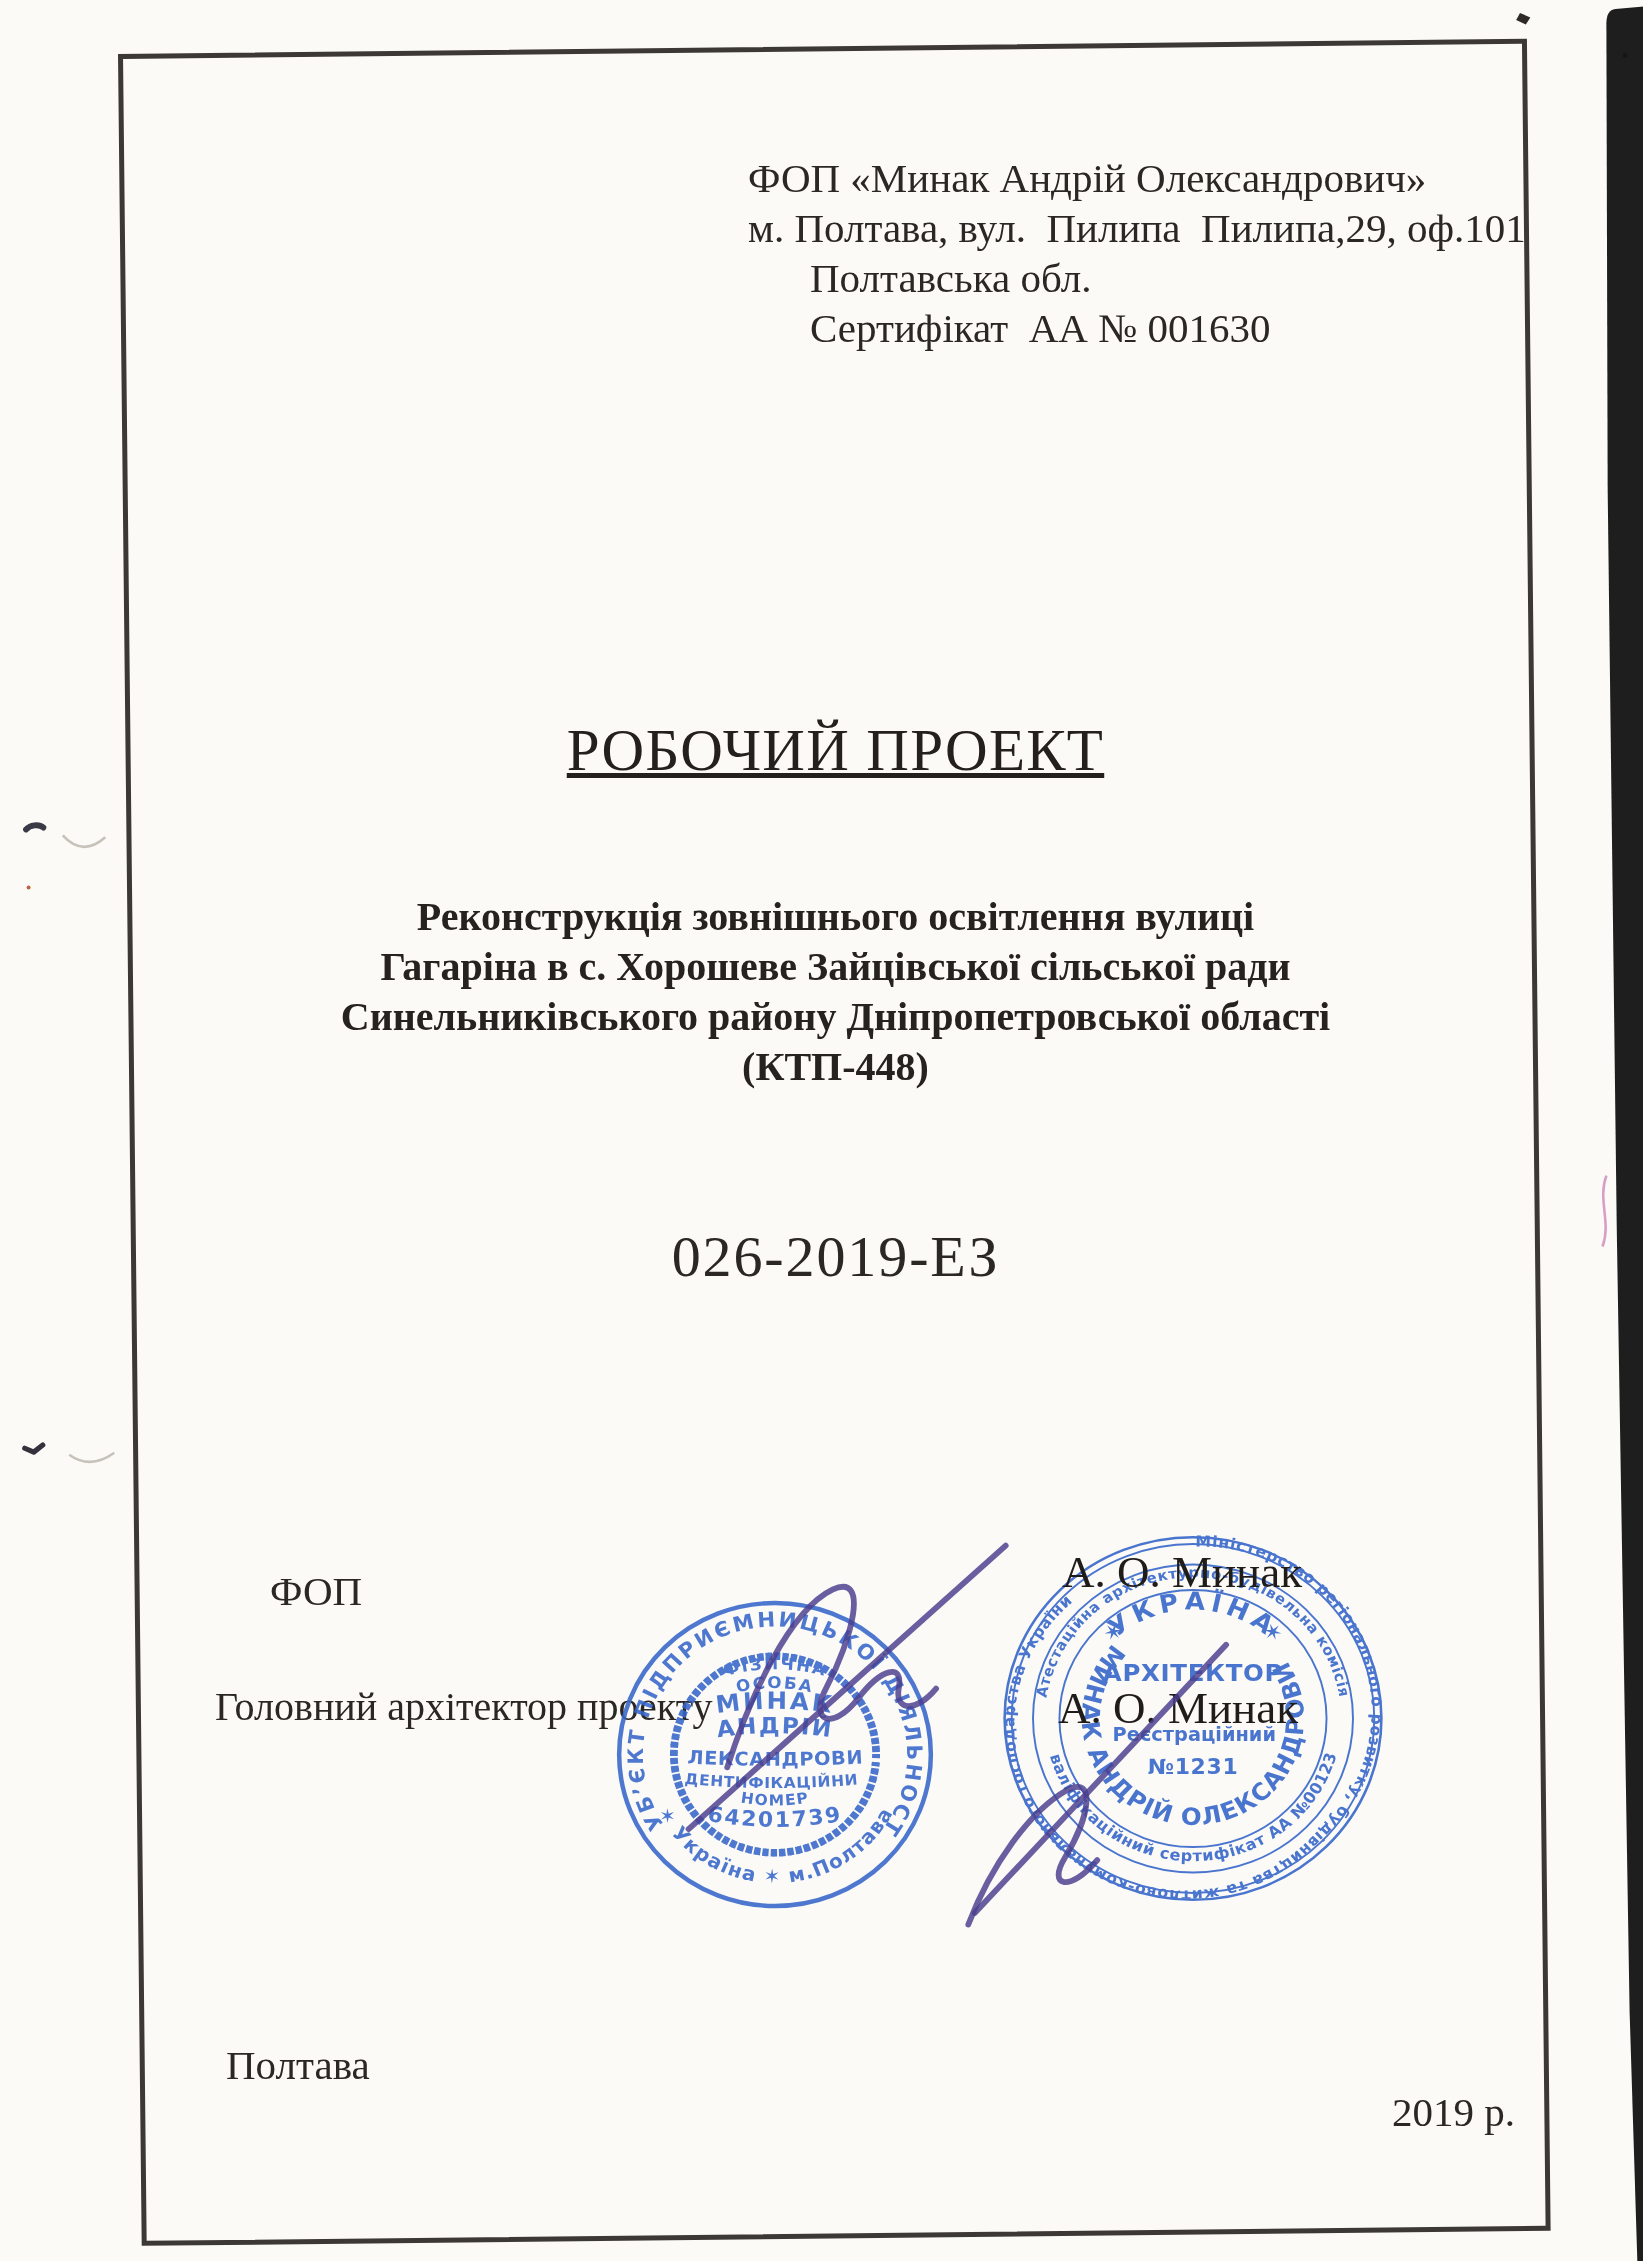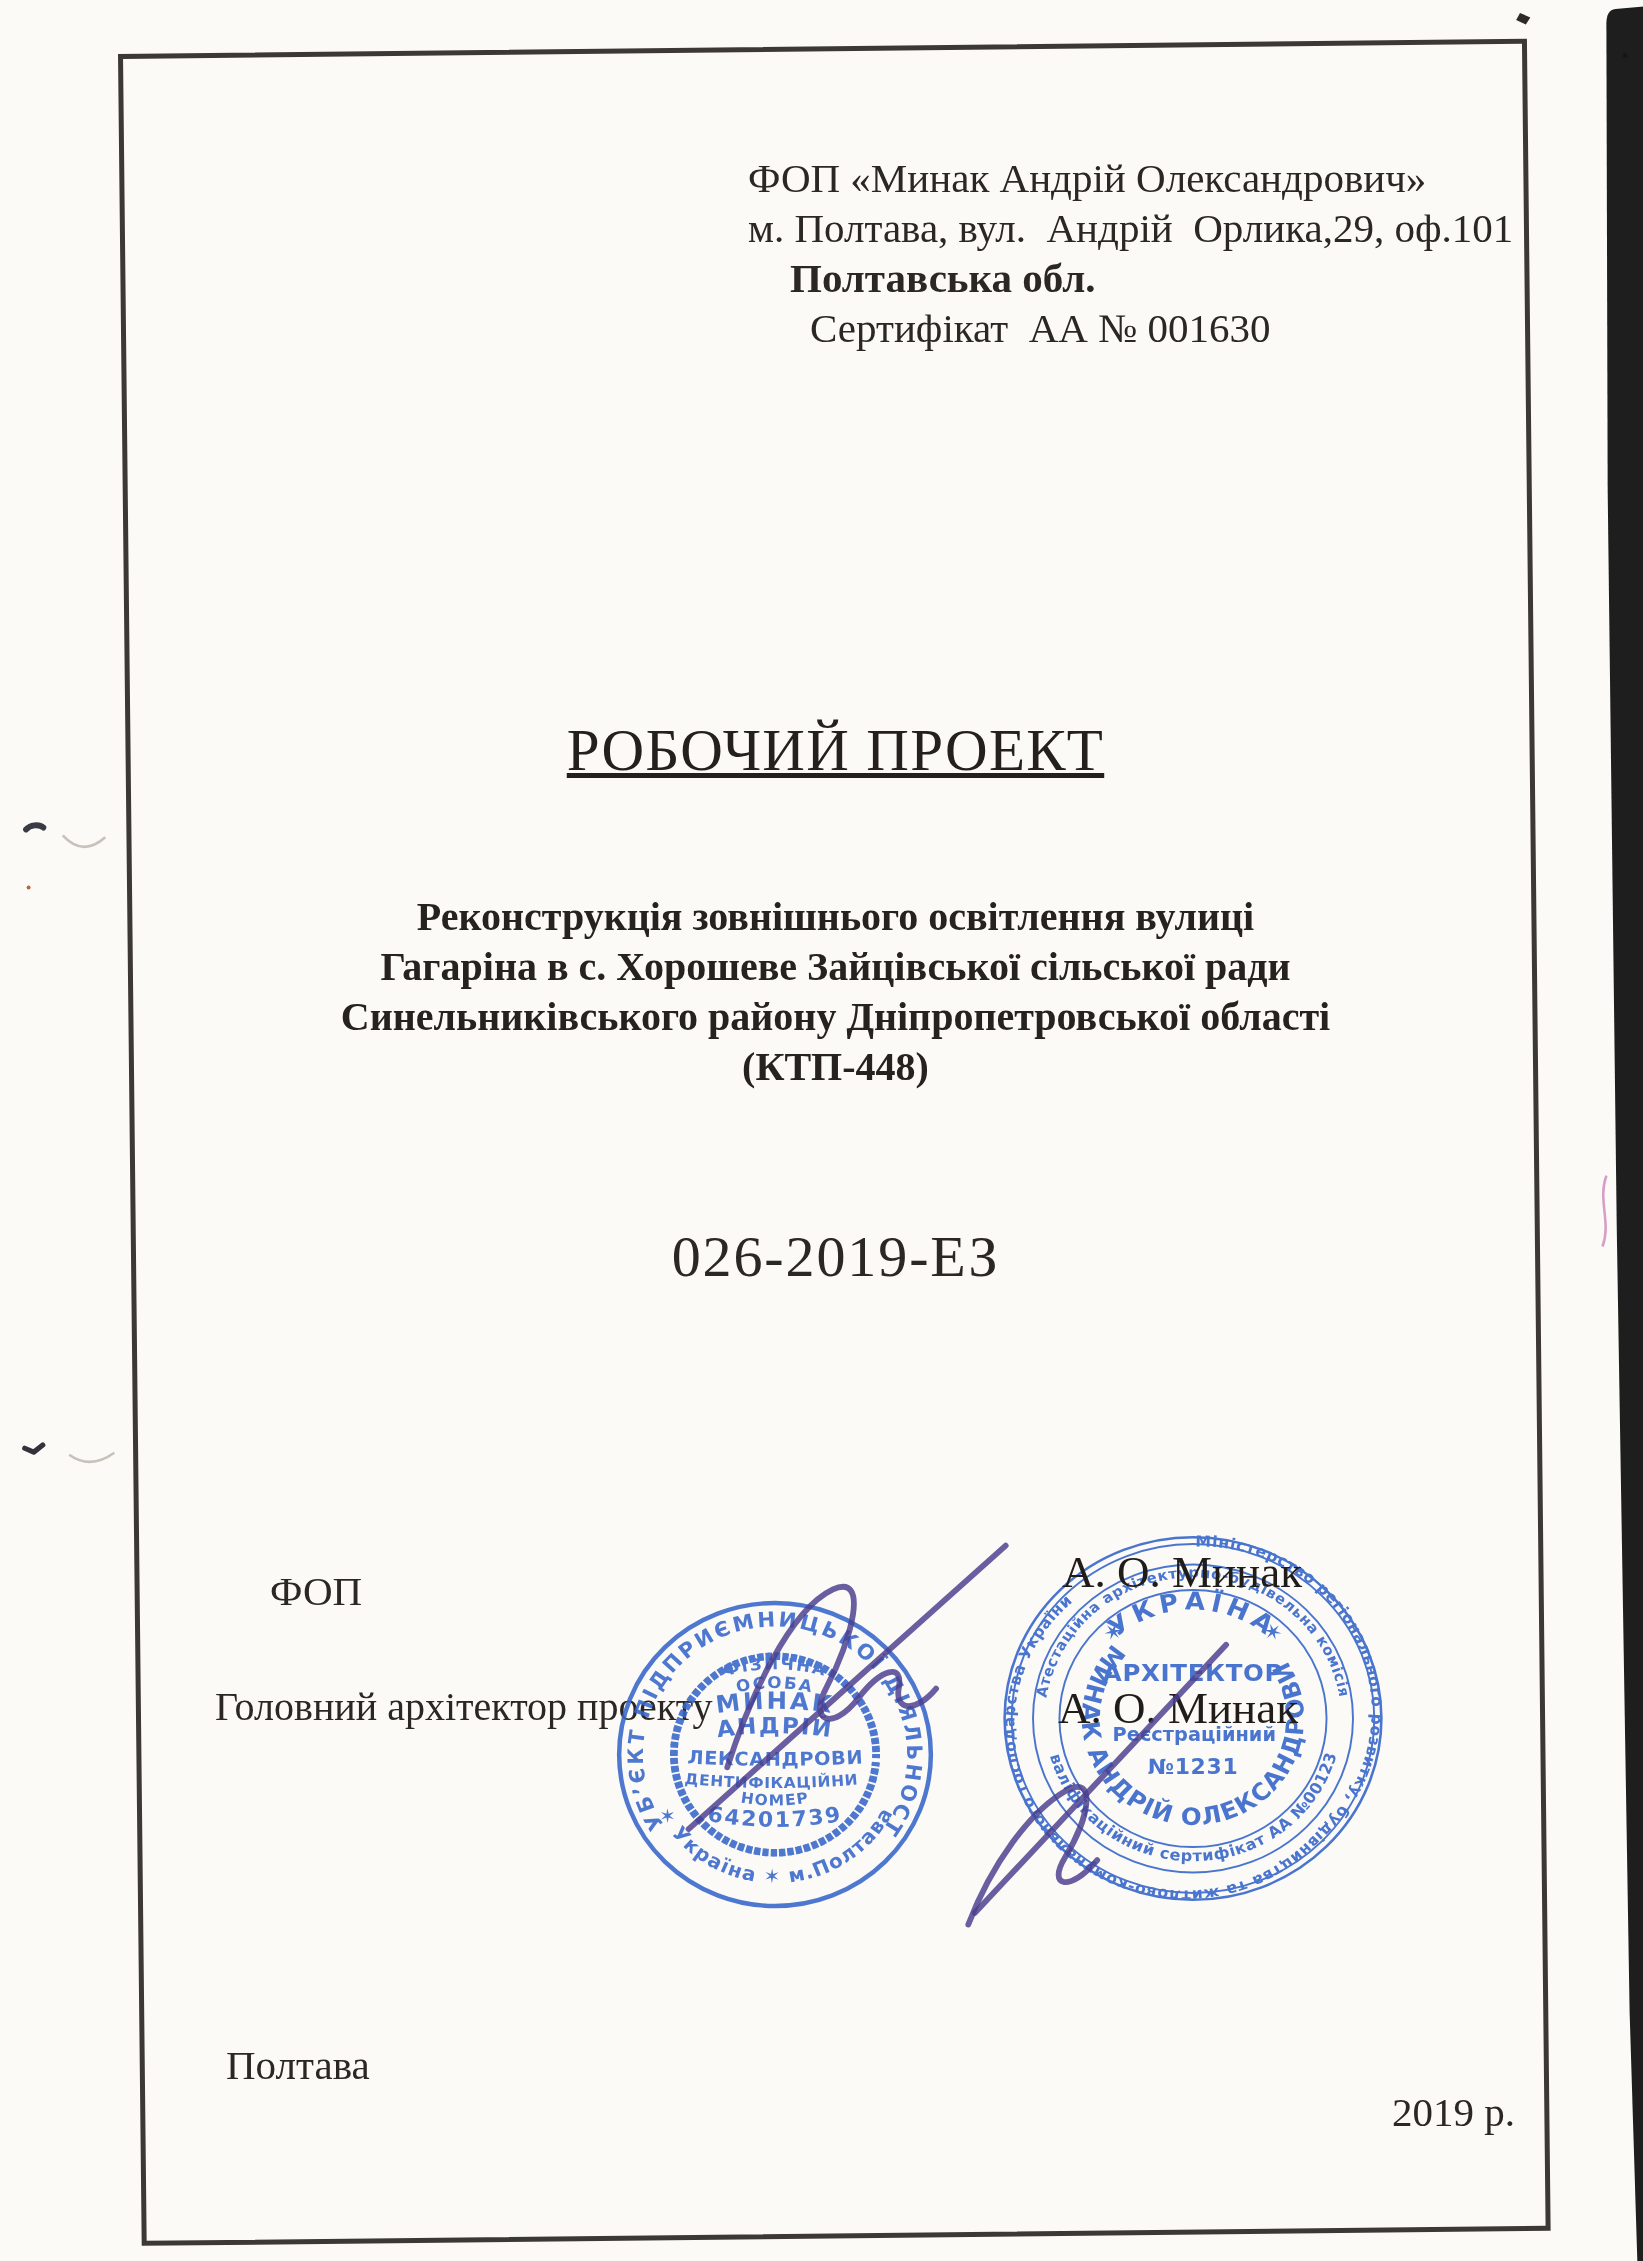--- a/index.html
+++ b/index.html
@@ -43,22 +43,22 @@
 </style>
 </head>
 <body>
 
 <div class="page">
 
   <div class="frame"></div>
 
   <div>
     <div class="txt hline" style="left:748px;top:158px;">ФОП «Минак Андрій Олександрович»</div>
-    <div class="txt hline" style="left:748px;top:208px;">м. Полтава, вул.  Андрій  Орлика,29, оф.101</div>
-    <div class="txt hline" style="left:790px;top:258px;font-weight:bold;">Полтавська обл.</div>
+    <div class="txt hline" style="left:748px;top:208px;">м. Полтава, вул.  Пилипа  Пилипа,29, оф.101</div>
+    <div class="txt hline" style="left:810px;top:258px;">Полтавська обл.</div>
     <div class="txt hline" style="left:810px;top:308px;">Сертифікат  АА № 001630</div>
   </div>
 
   <div class="txt title">РОБОЧИЙ ПРОЕКТ</div>
 
   <div class="subtitle">
     <div>Реконструкція зовнішнього освітлення вулиці</div>
     <div>Гагаріна в с. Хорошеве Зайцівської сільської ради</div>
     <div>Синельниківського району Дніпропетровської області</div>
     <div>(КТП-448)</div>

